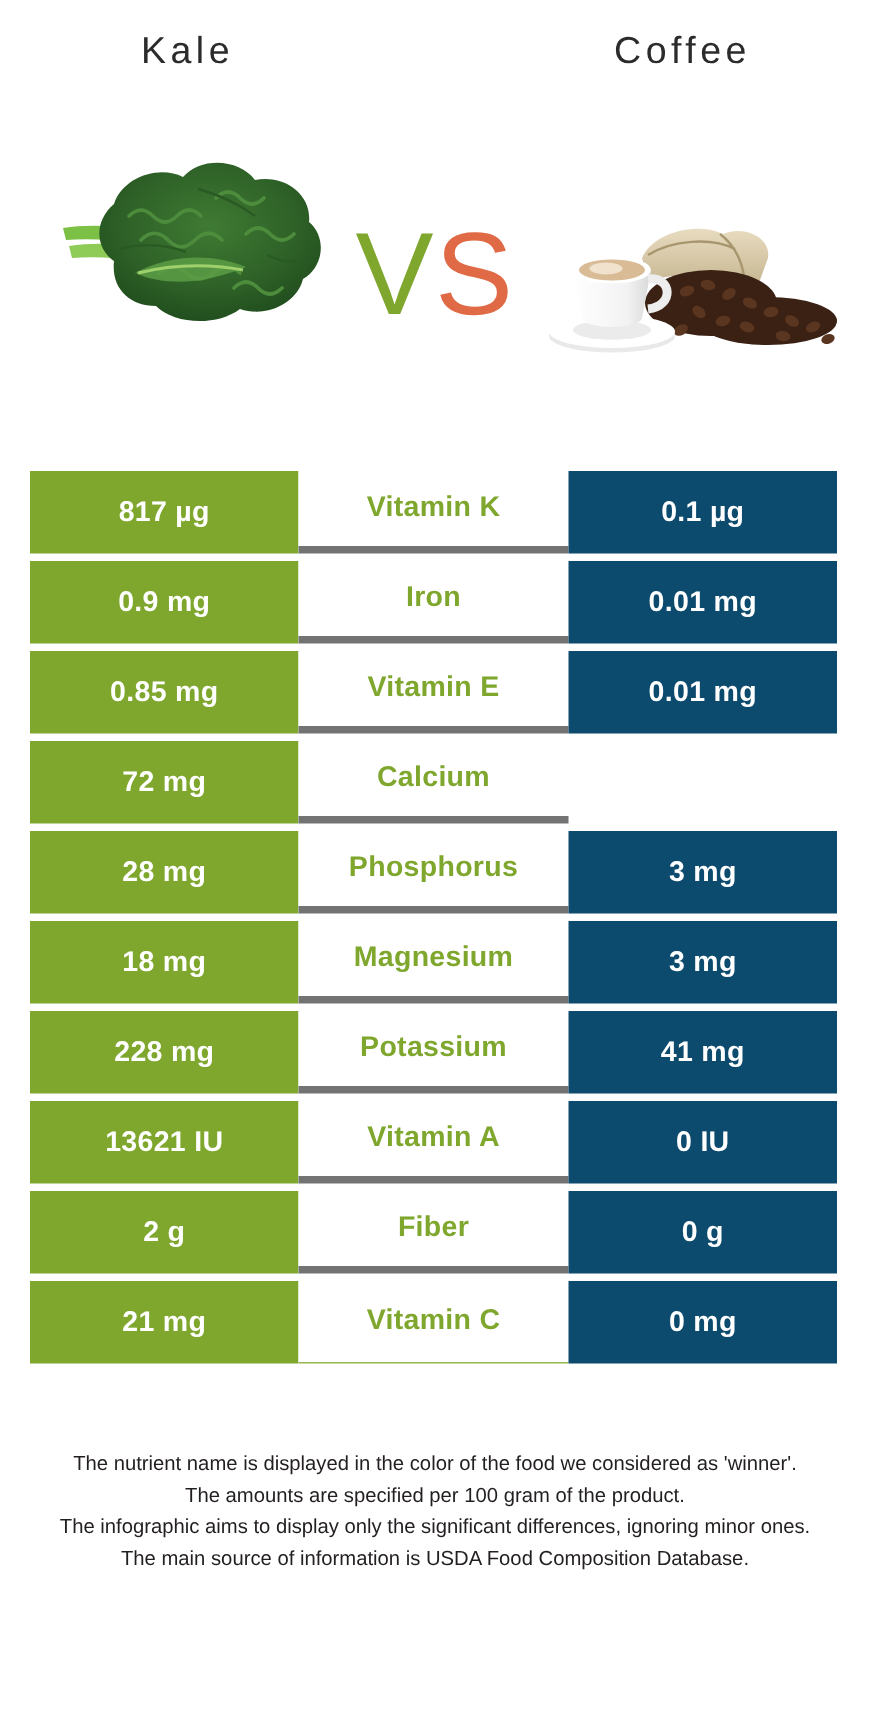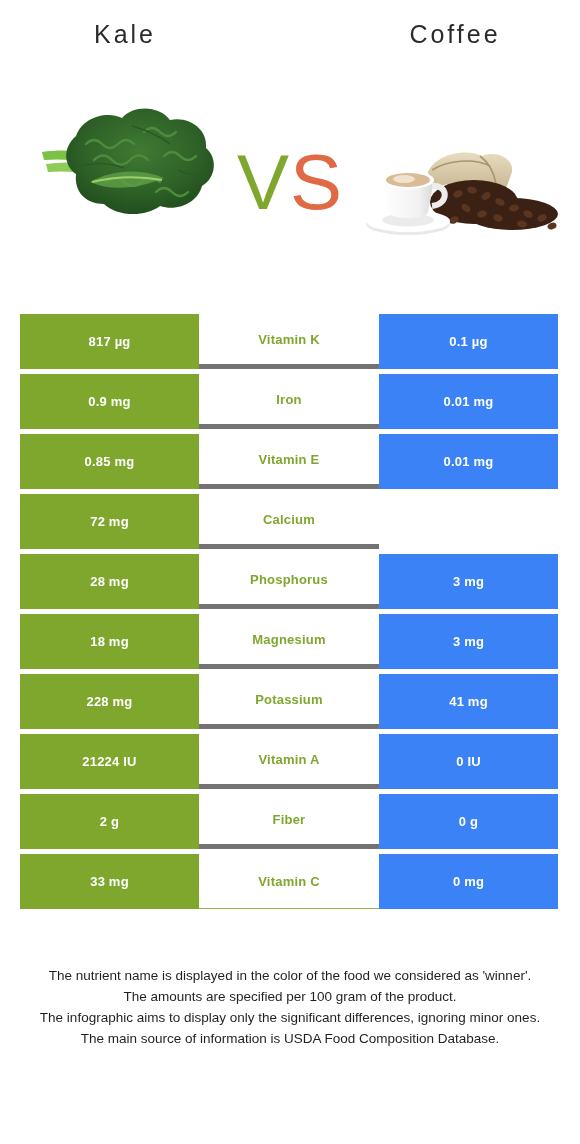--- a/index.html
+++ b/index.html
@@ -69,40 +69,40 @@
   }
   .row {
     display: flex;
     height: 55px;
     margin-bottom: 5px;
   }
   .cell {
     display: flex;
     align-items: center;
     justify-content: center;
-    font-size: 13px;
+    font-size: 19px;
     font-weight: bold;
     letter-spacing: .2px;
     box-sizing: border-box;
   }
   .cell.left {
     width: 179px;
     background: #7FA72E;
     color: #ffffff;
   }
   .cell.mid {
     width: 180px;
     background: #ffffff;
     color: #7FA72E;
     border-bottom: 5px solid #737373;
   }
   .row:last-child .cell.mid { border-bottom: 1px solid #96b44e; }
   .cell.right {
     width: 179px;
-    background: #3b82f6;
+    background: #0c4a6e;
     color: #ffffff;
   }
 
   
   .footer {
     position: absolute;
     top: 965px;
     left: 0;
     width: 580px;
     text-align: center;
@@ -242,31 +242,31 @@
     <div class="cell left">18 mg</div>
     <div class="cell mid">Magnesium</div>
     <div class="cell right">3 mg</div>
   </div>
   <div class="row">
     <div class="cell left">228 mg</div>
     <div class="cell mid">Potassium</div>
     <div class="cell right">41 mg</div>
   </div>
   <div class="row">
-    <div class="cell left">21224 IU</div>
+    <div class="cell left">13621 IU</div>
     <div class="cell mid">Vitamin A</div>
     <div class="cell right">0 IU</div>
   </div>
   <div class="row">
     <div class="cell left">2 g</div>
     <div class="cell mid">Fiber</div>
     <div class="cell right">0 g</div>
   </div>
   <div class="row">
-    <div class="cell left">33 mg</div>
+    <div class="cell left">21 mg</div>
     <div class="cell mid">Vitamin C</div>
     <div class="cell right">0 mg</div>
   </div>
 </div>
 
 <div class="footer">
   <p>The nutrient name is displayed in the color of the food we considered as 'winner'.</p>
   <p>The amounts are specified per 100 gram of the product.</p>
   <p>The infographic aims to display only the significant differences, ignoring minor ones.</p>
   <p>The main source of information is USDA Food Composition Database.</p>

